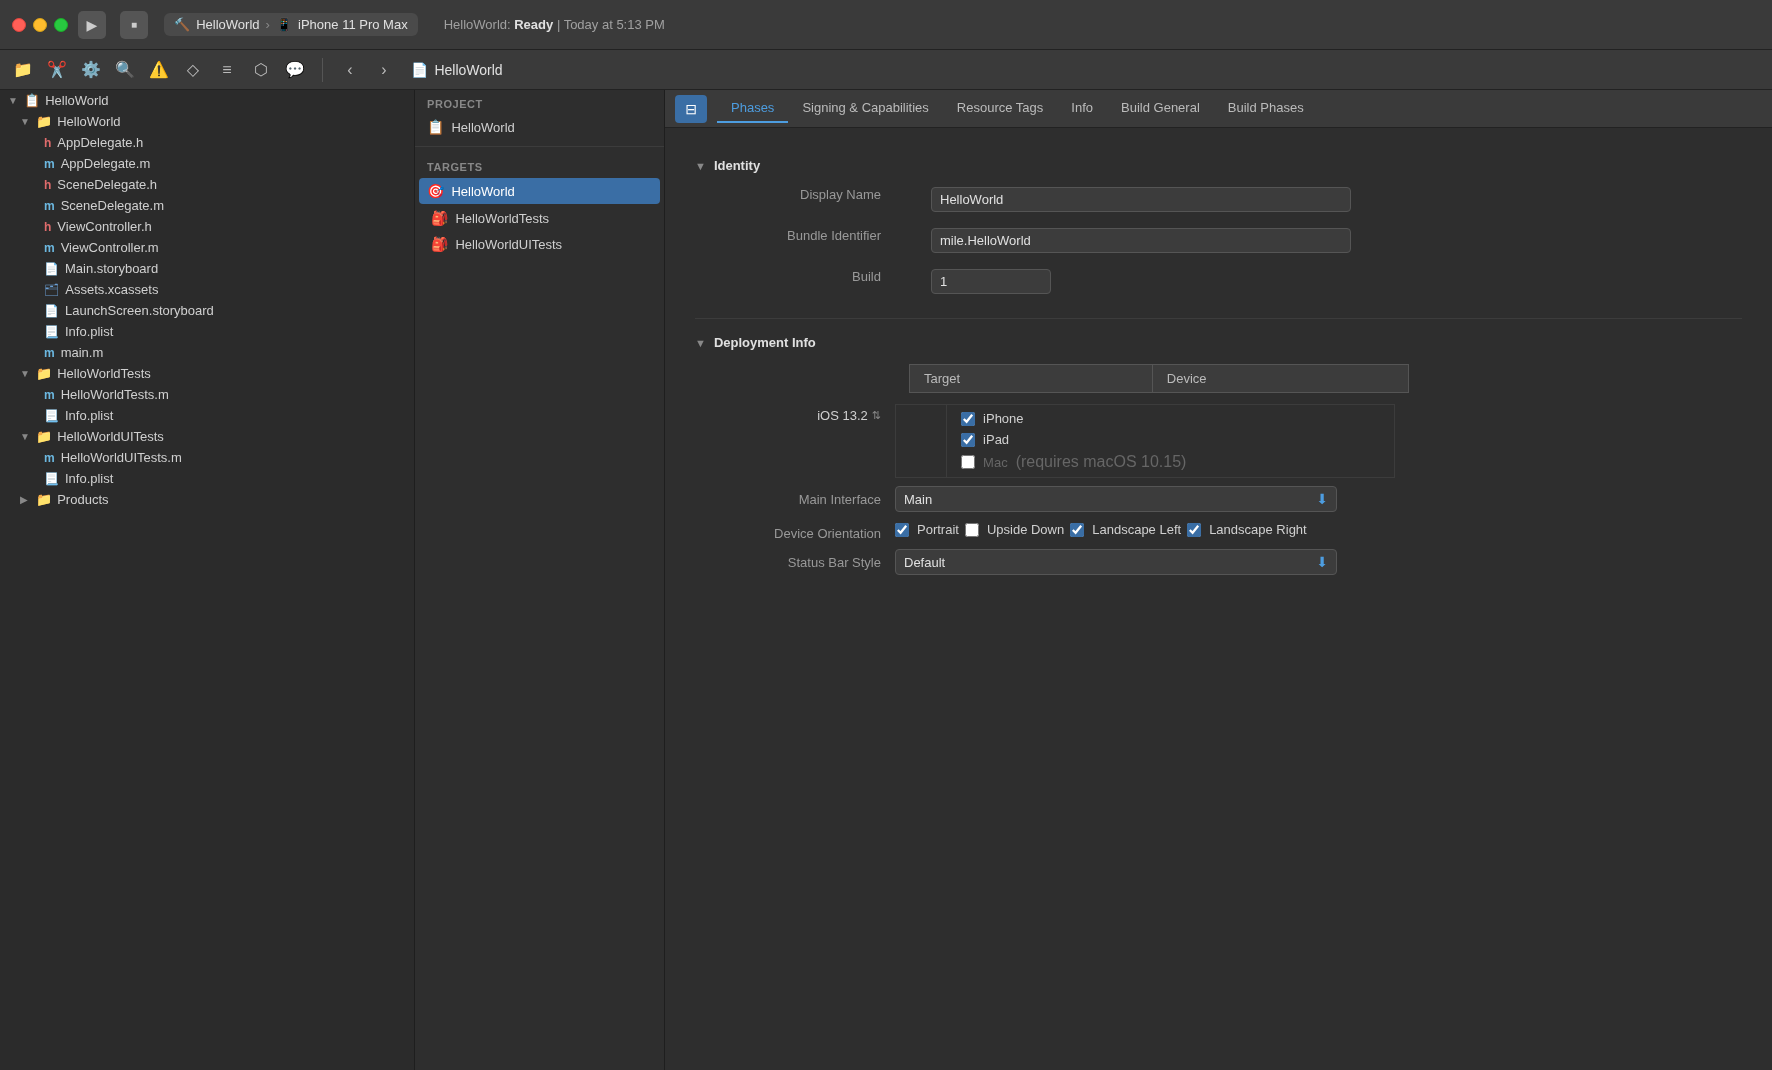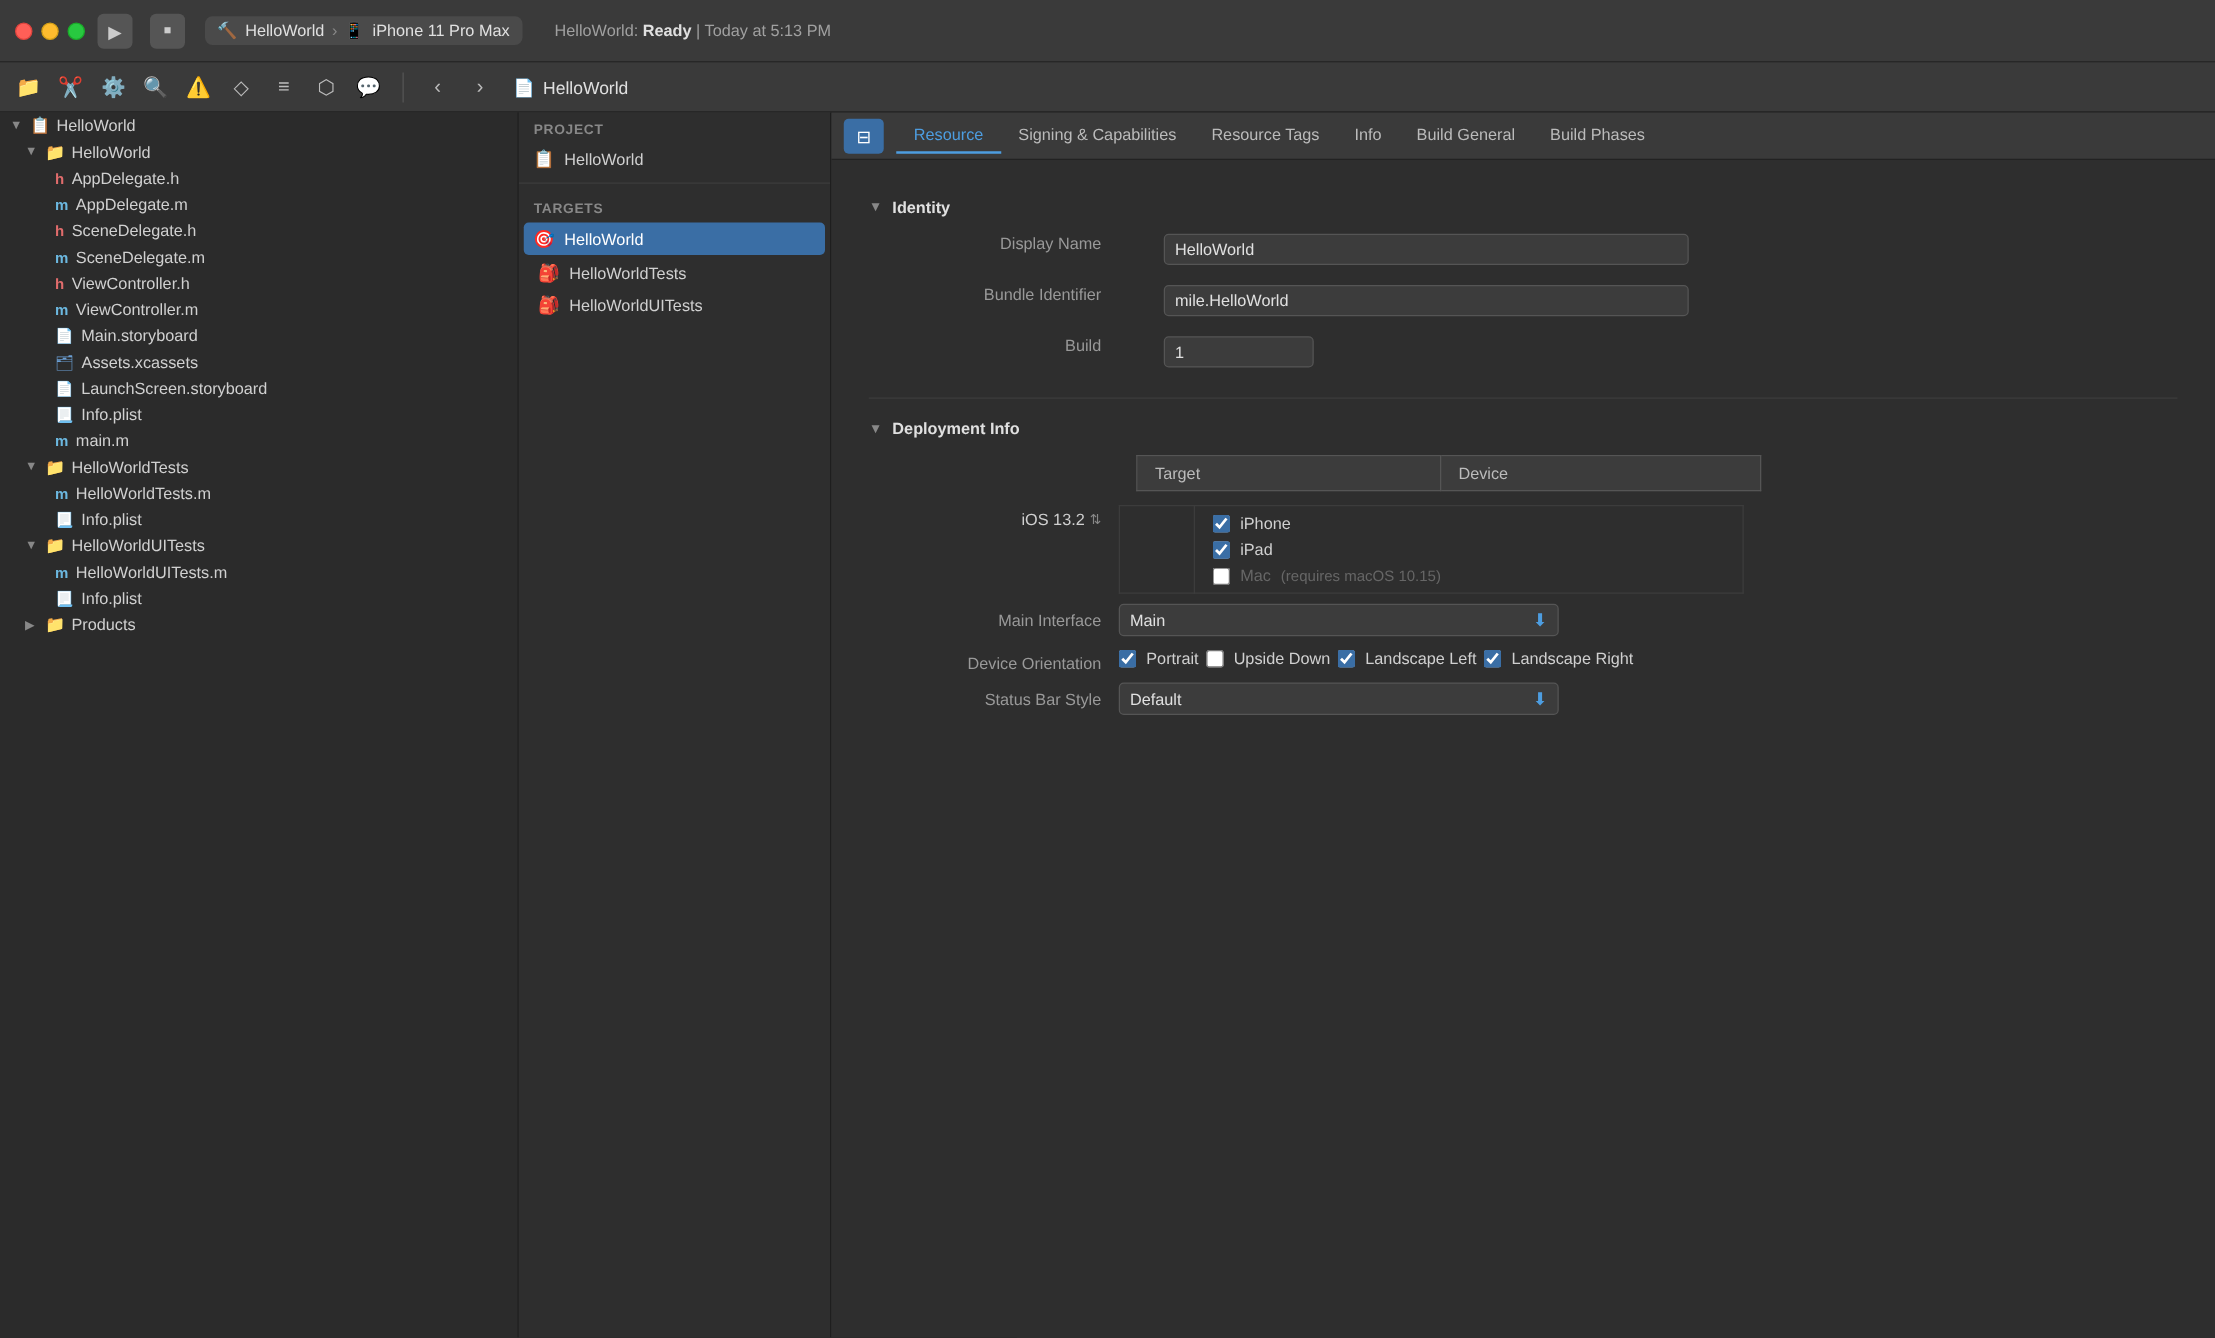--- a/index.html
+++ b/index.html
@@ -326,21 +326,21 @@
       align-items: center;
       margin-bottom: 10px;
     }
     .form-select {
       background: #3c3c3c;
       border: 1px solid #555;
       border-radius: 4px;
       padding: 4px 8px;
       color: #e0e0e0;
       font-size: 13px;
-      width: 352px;
+      width: 442px;
       display: flex;
       align-items: center;
       justify-content: space-between;
       cursor: pointer;
       gap: 28px;
     }
     .form-select-arrow { color: #4d9de0; font-size: 14px; }
 
     .orient-row {
       display: flex;
@@ -533,21 +533,21 @@
       <span class="nav-icon">🎒</span>
       <span>HelloWorldUITests</span>
     </div>
 
   </div>
 
   <div style="flex:1;display:flex;flex-direction:column;overflow:hidden;">
 
     <div class="tabs-bar">
       <div class="tab-left-btn">⊟</div>
-      <div class="tab active">Resource</div>
+      <div class="tab active">Phases</div>
       <div class="tab">Signing &amp; Capabilities</div>
       <div class="tab">Resource Tags</div>
       <div class="tab">Info</div>
       <div class="tab">Build General</div>
       <div class="tab">Build Phases</div>
     </div>
 
     <div class="content-panel">
       <div class="settings-content">
 
@@ -605,21 +605,21 @@
                       <input type="checkbox" class="blue-checkbox" checked="" style="">
                       <span>iPhone</span>
                     </div>
                     <div class="check-row">
                       <input type="checkbox" class="blue-checkbox" checked="" style="">
                       <span>iPad</span>
                     </div>
                     <div class="check-row check-disabled">
                       <input type="checkbox" style="">
                       <span>Mac</span>
-                      <span style="color:#666;font-size:12px;">(requires macOS 10.15)</span>
+                      <span style="color:#666;font-size:16px;">(requires macOS 10.15)</span>
                     </div>
                   </div>
                 </td>
               </tr>
             </tbody>
               </table>
           </div>
         </div>
 
         <div class="form-select-row">

